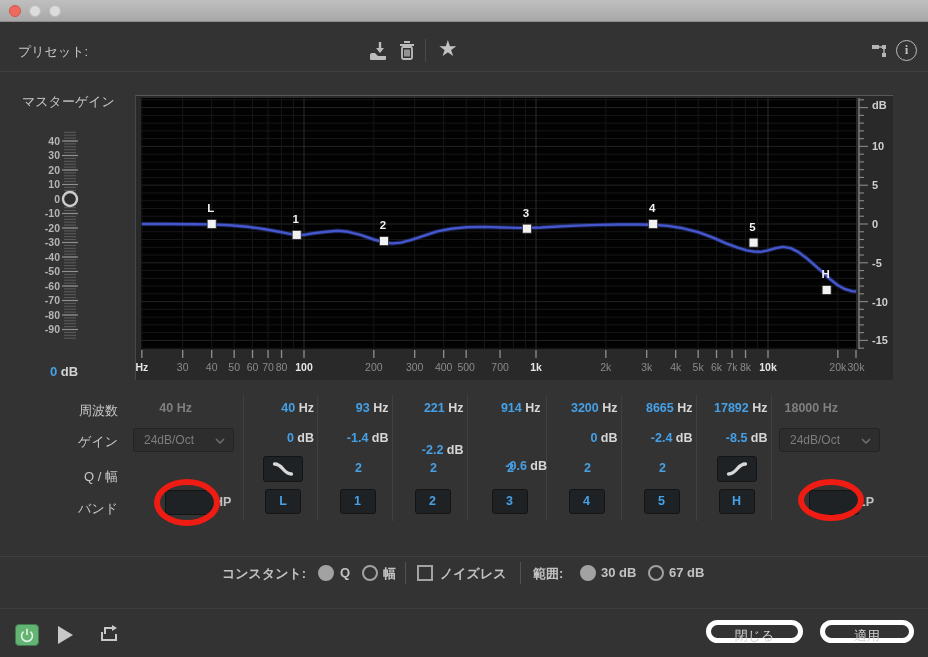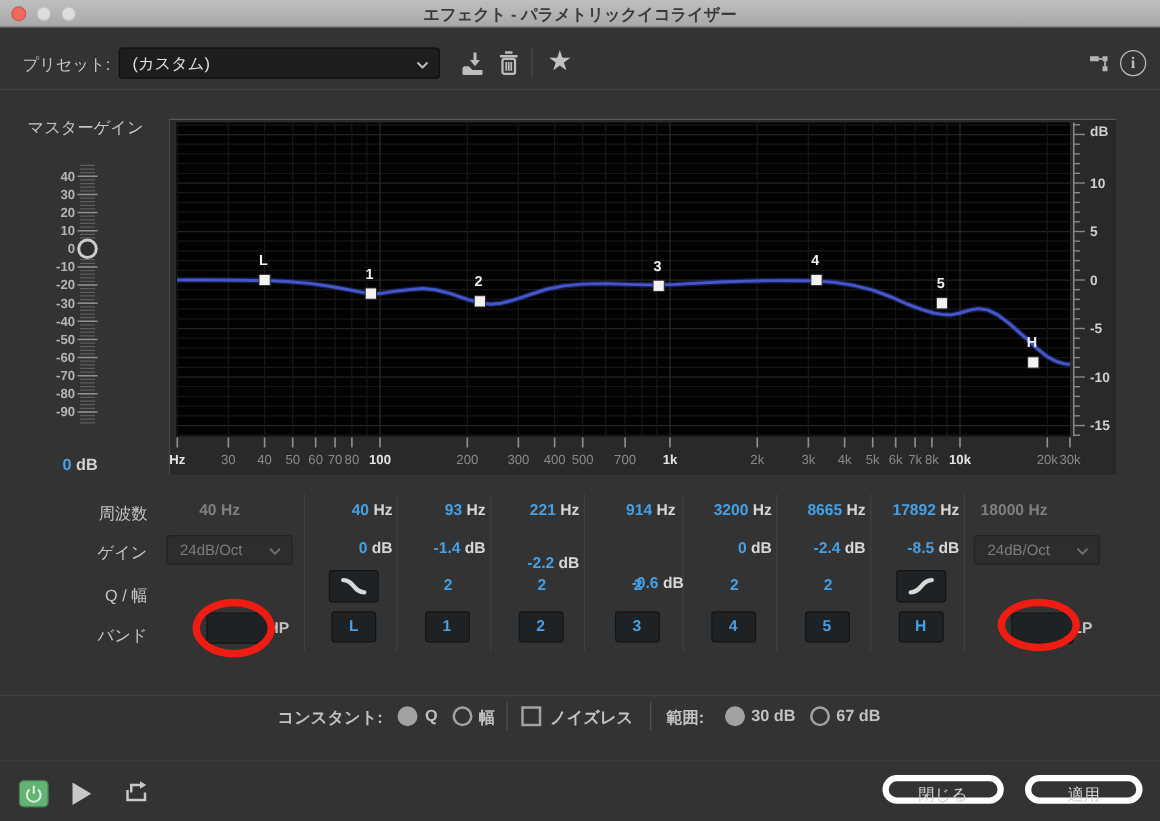--- a/index.html
+++ b/index.html
@@ -76,30 +76,23 @@
 </style>
 </head>
 <body>
 
 <div id="window">
 
   <div id="titlebar">
     <div class="tl" id="tl-close"></div>
     <div class="tl" id="tl-min"></div>
     <div class="tl" id="tl-max"></div>
-    <div id="win-title">エフェクト - パラメトリックイコライザー</div>
   </div>
 
   <div id="preset-label" class="lbl">プリセット:</div>
-  <div id="preset-select">
-    <span>(カスタム)</span>
-    <svg class="chev" viewBox="0 0 10 6">
-      <polyline points="1,1 5,5 9,1" fill="none" stroke="#bdbdbd" stroke-width="1.6"></polyline>
-    </svg>
-  </div>
   <div class="icon-btn" style="left:366px">
     <svg width="26" height="26" viewBox="0 0 26 26">
       <line x1="14" y1="4" x2="14" y2="12" stroke="#bdbdbd" stroke-width="2.4"></line>
       <polygon points="10,10 18,10 14,15" fill="#bdbdbd"></polygon>
       <path d="M4 21 v-4 q0 -2 2 -2 h3 l3 3 h8 v3 q0 1 -1 1 h-14 q-1 0 -1 -1 z" fill="#bdbdbd"></path>
     </svg>
   </div>
   <div class="icon-btn" style="left:394px">
     <svg width="26" height="26" viewBox="0 0 26 26">
       <path d="M10 4 h6 M6 7 h14" stroke="#bdbdbd" stroke-width="2" fill="none"></path>

